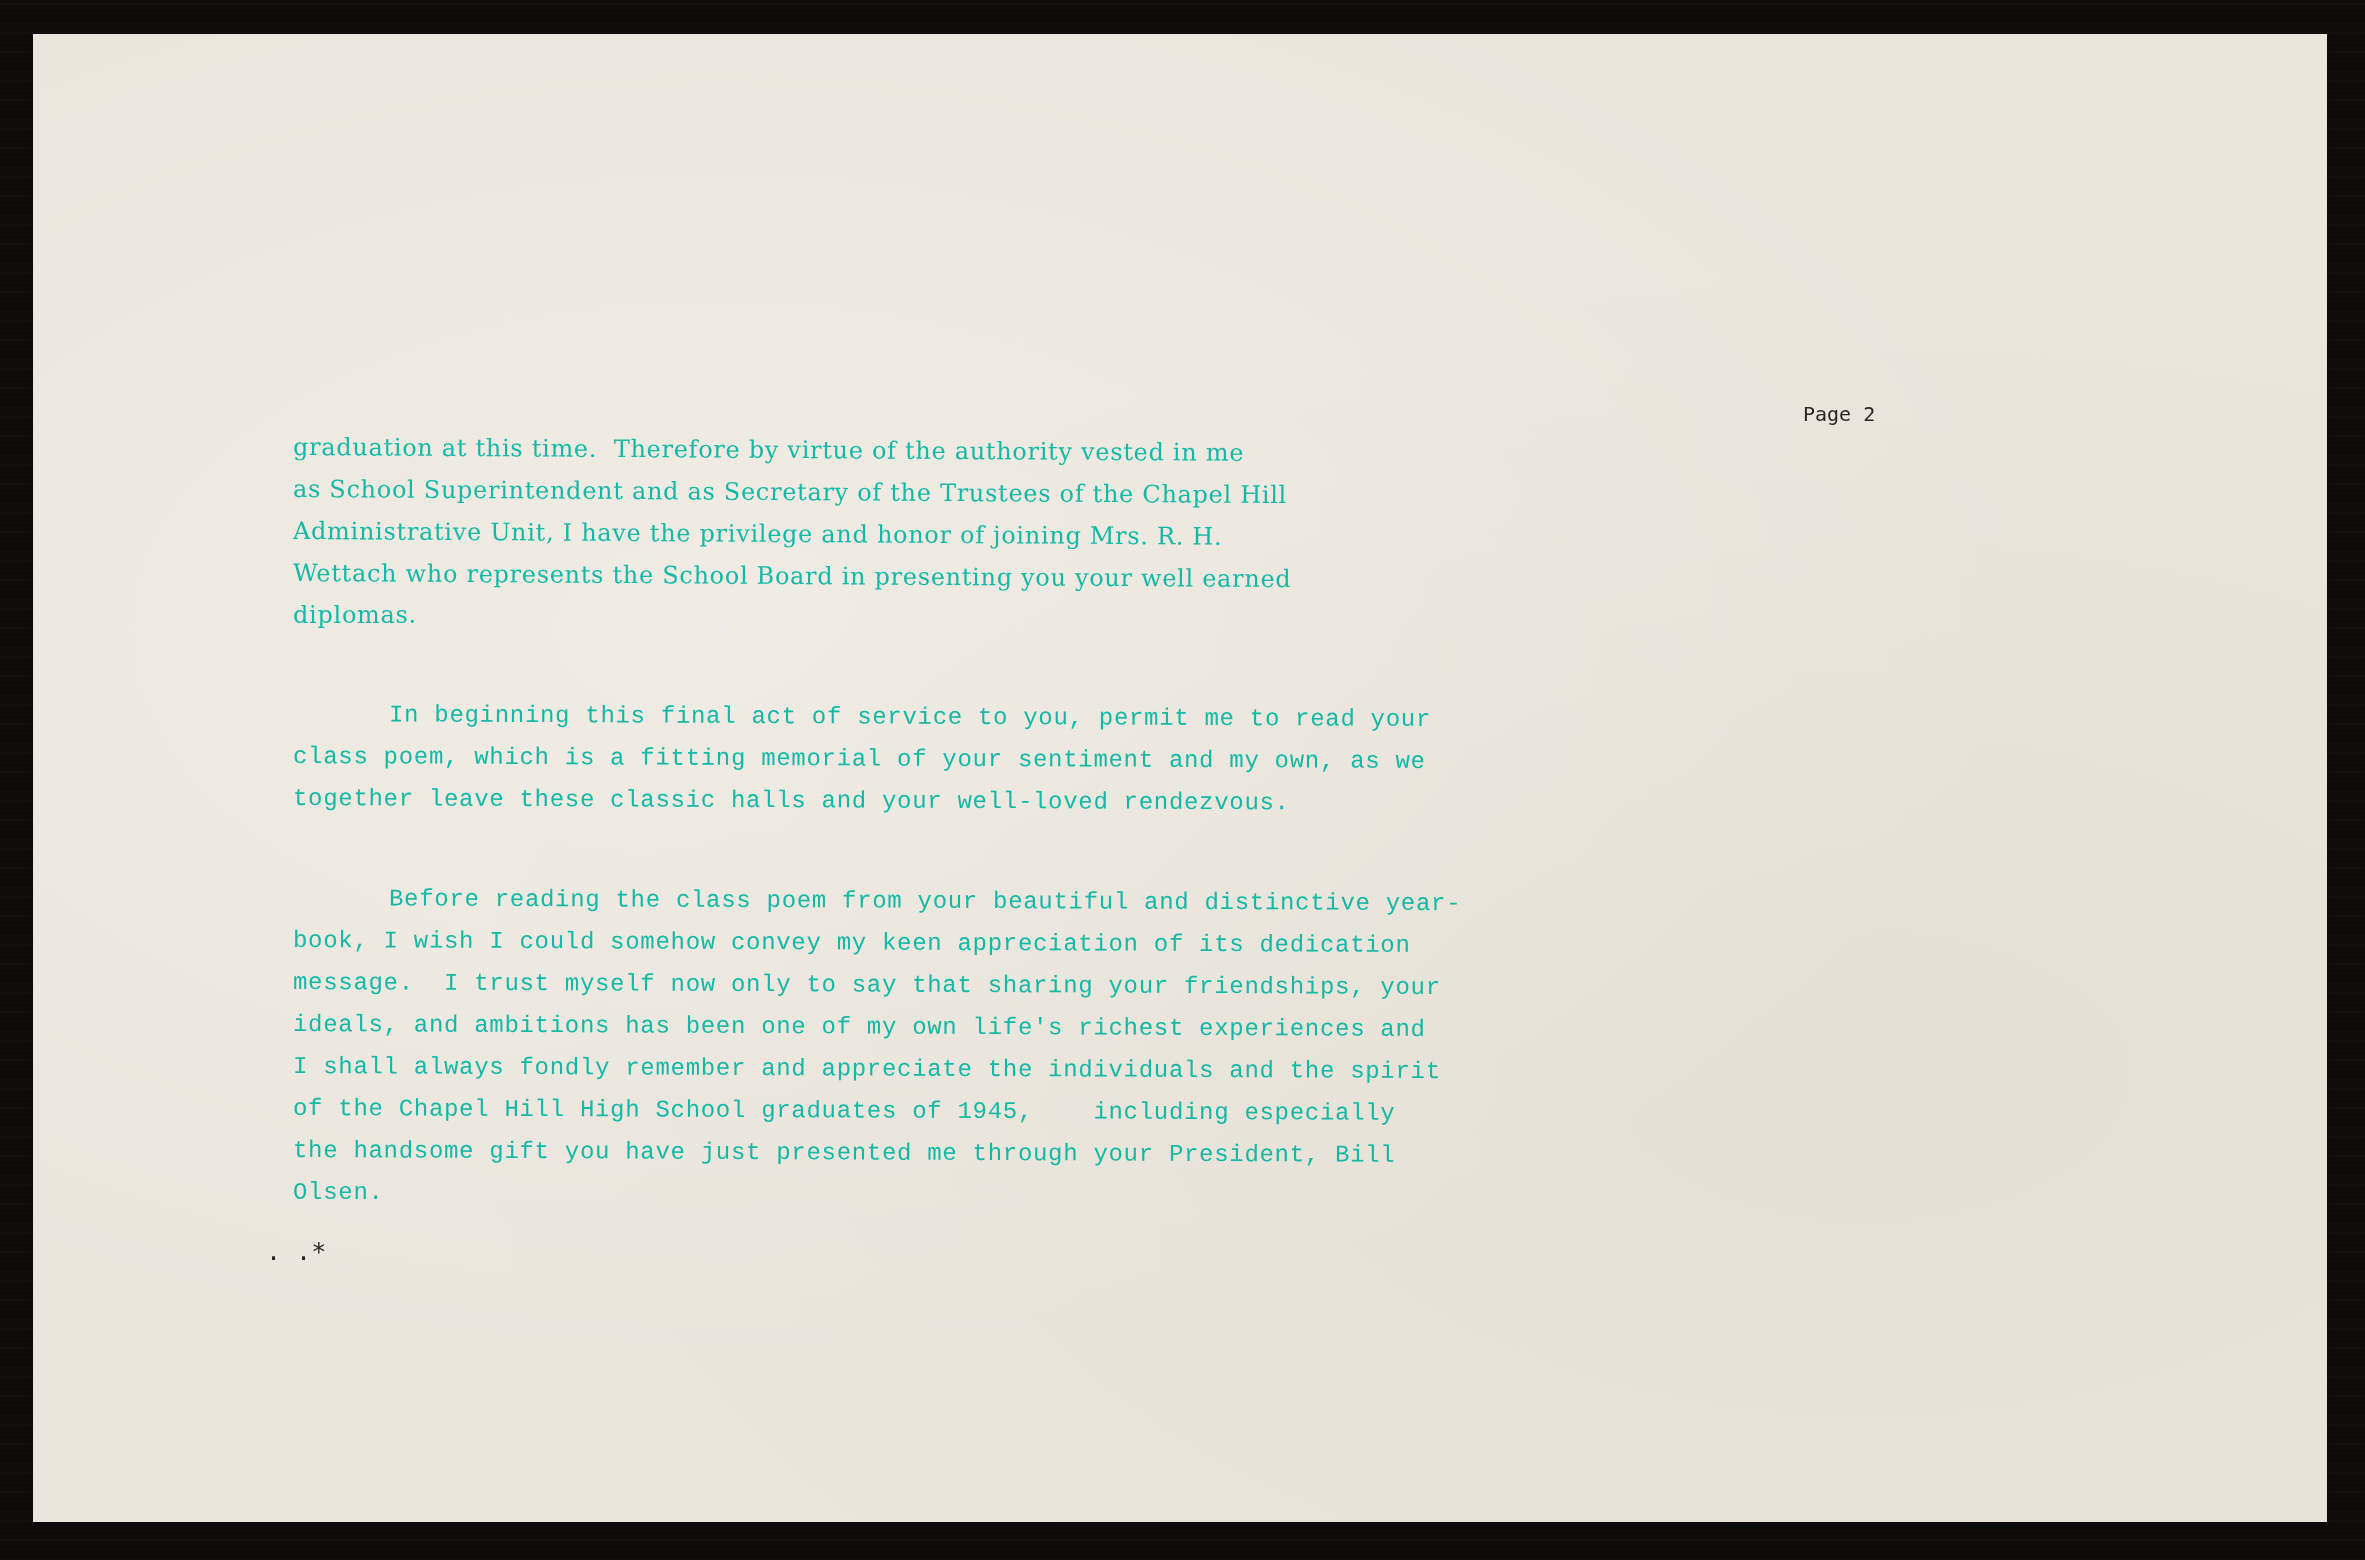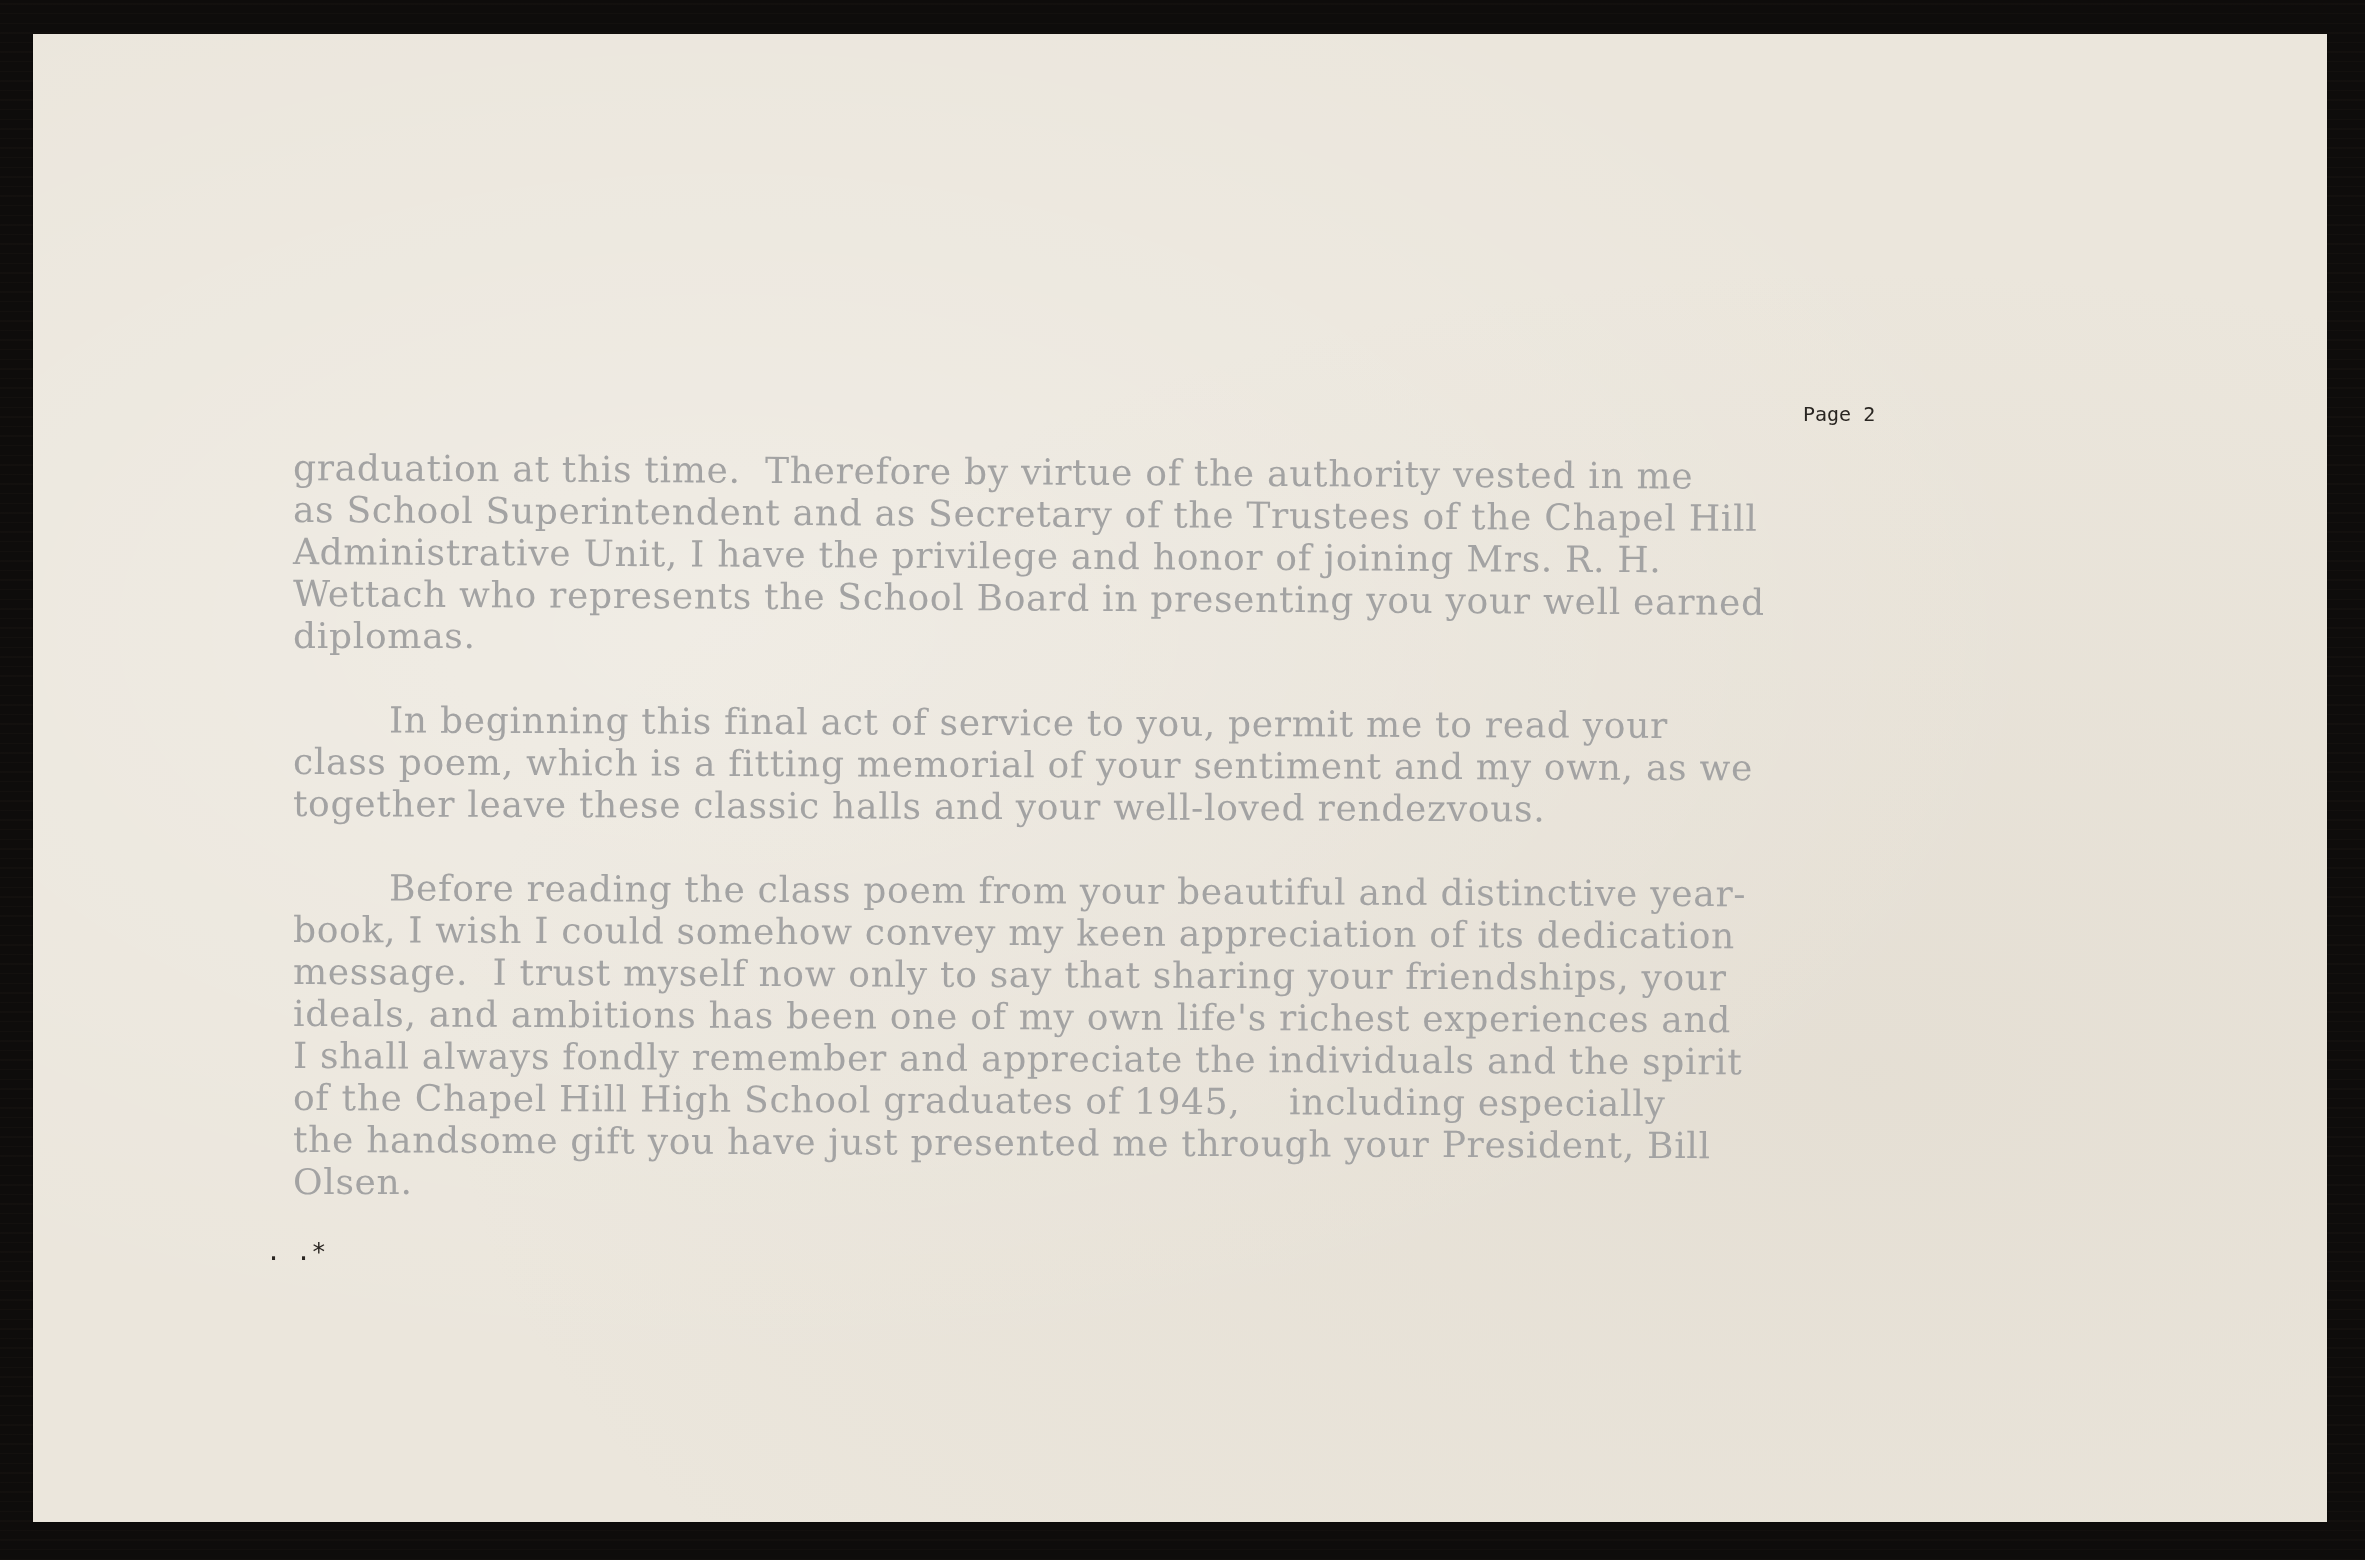--- a/index.html
+++ b/index.html
@@ -59,38 +59,39 @@
       position: absolute;
       left: 1770px;
       top: 368px;
       font-family: "DejaVu Sans Mono", monospace;
       font-size: 20px;
       color: #2a2622;
     }
     .body-text {
       position: absolute;
       left: 293px;
-      top: 447px;
+      top: 426px;
       width: 1753px;
       font-family: "DejaVu Serif", serif;
-      font-size: 36px;
-      color: #a3a3a3;
+      font-size: 24px;
+      color: #14b8a6;
       letter-spacing: 0.7px;
     }
     .para {
       margin: 0;
     }
     .line {
       display: block;
       white-space: pre;
       line-height: 42px;
       height: 42px;
     }
     .para + .para {
-      margin-top: 42px;
+      margin-top: 58px;
+      font-family: Liberation Mono, monospace;
     }
     .indent {
       padding-left: 96px;
     }
     .line.slant-a { transform: rotate(0.35deg); transform-origin: left center; }
     .line.slant-b { transform: rotate(0.25deg); transform-origin: left center; }
     .margin-mark {
       position: absolute;
       left: 266px;
       top: 1237px;

